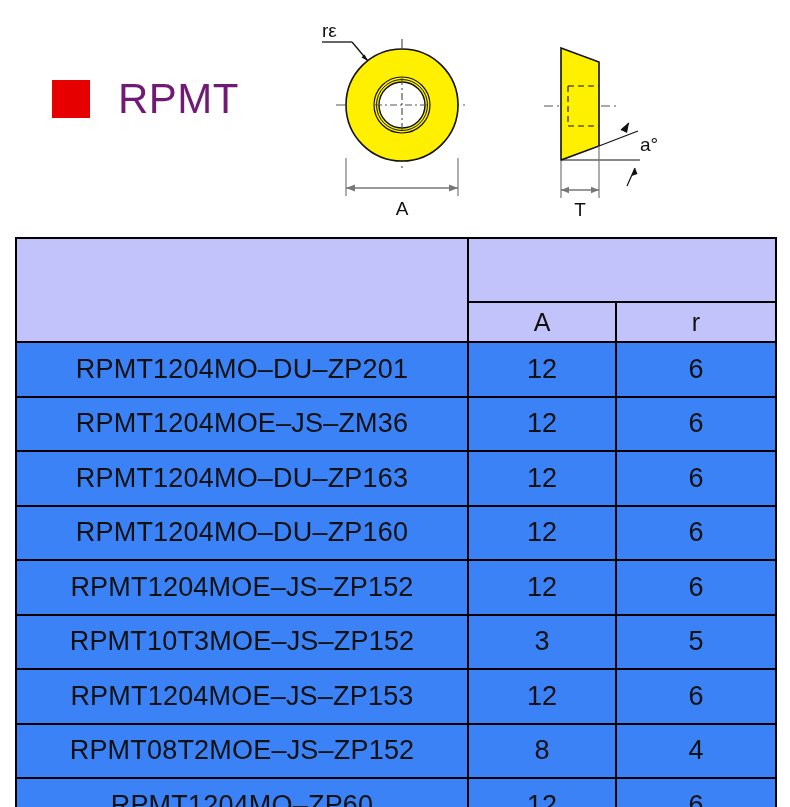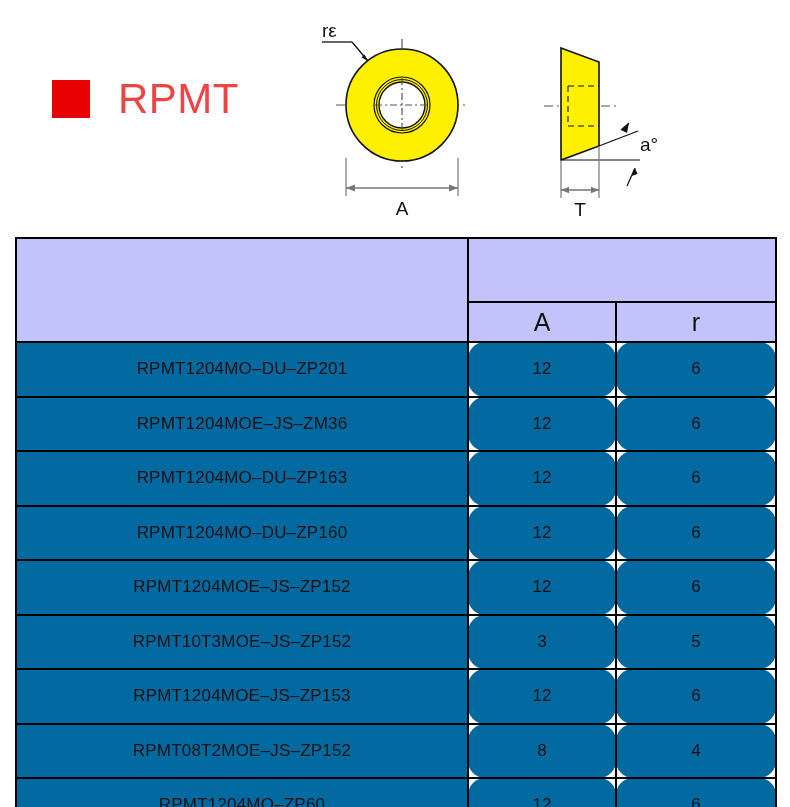--- a/index.html
+++ b/index.html
@@ -34,21 +34,21 @@
   #brand-swatch {
     width: 38px;
     height: 38px;
     background: #e60000;
   }
   #series-title {
     margin-left: 28px;
     font-size: 42px;
     font-weight: 400;
     letter-spacing: 0.5px;
-    color: #ef4444;
+    color: #701a75;
     line-height: 1;
   }
 
   
   .drawing {
     position: absolute;
   }
   #drawing-top-view {
     left: 300px;
     top: 18px;
@@ -86,26 +86,26 @@
     color: #111111;
   }
   #spec-table thead th {
     background: #c3c3fb;
   }
   th.head-blank-desig { height: 60px; }
   th.head-blank-dims  { height: 60px; }
   th.head-sub         { height: 36px; font-size: 25px; }
 
   #spec-table tbody td {
-    background: #0369a1;
+    background: #3b82f6;
     height: 50.5px;
-    font-size: 17px;
+    font-size: 27px;
   }
   td.cell-designation { font-size: 25px; letter-spacing: 0.2px; }
-  td.cell-value       { font-size: 25px; border-radius: 17px; }
+  td.cell-value       { font-size: 25px; }
 
   col.col-designation { width: 452px; }
   col.col-a           { width: 148px; }
   col.col-r           { width: 160px; }
 </style>
 </head>
 <body>
 
 <div id="header-band">
 

